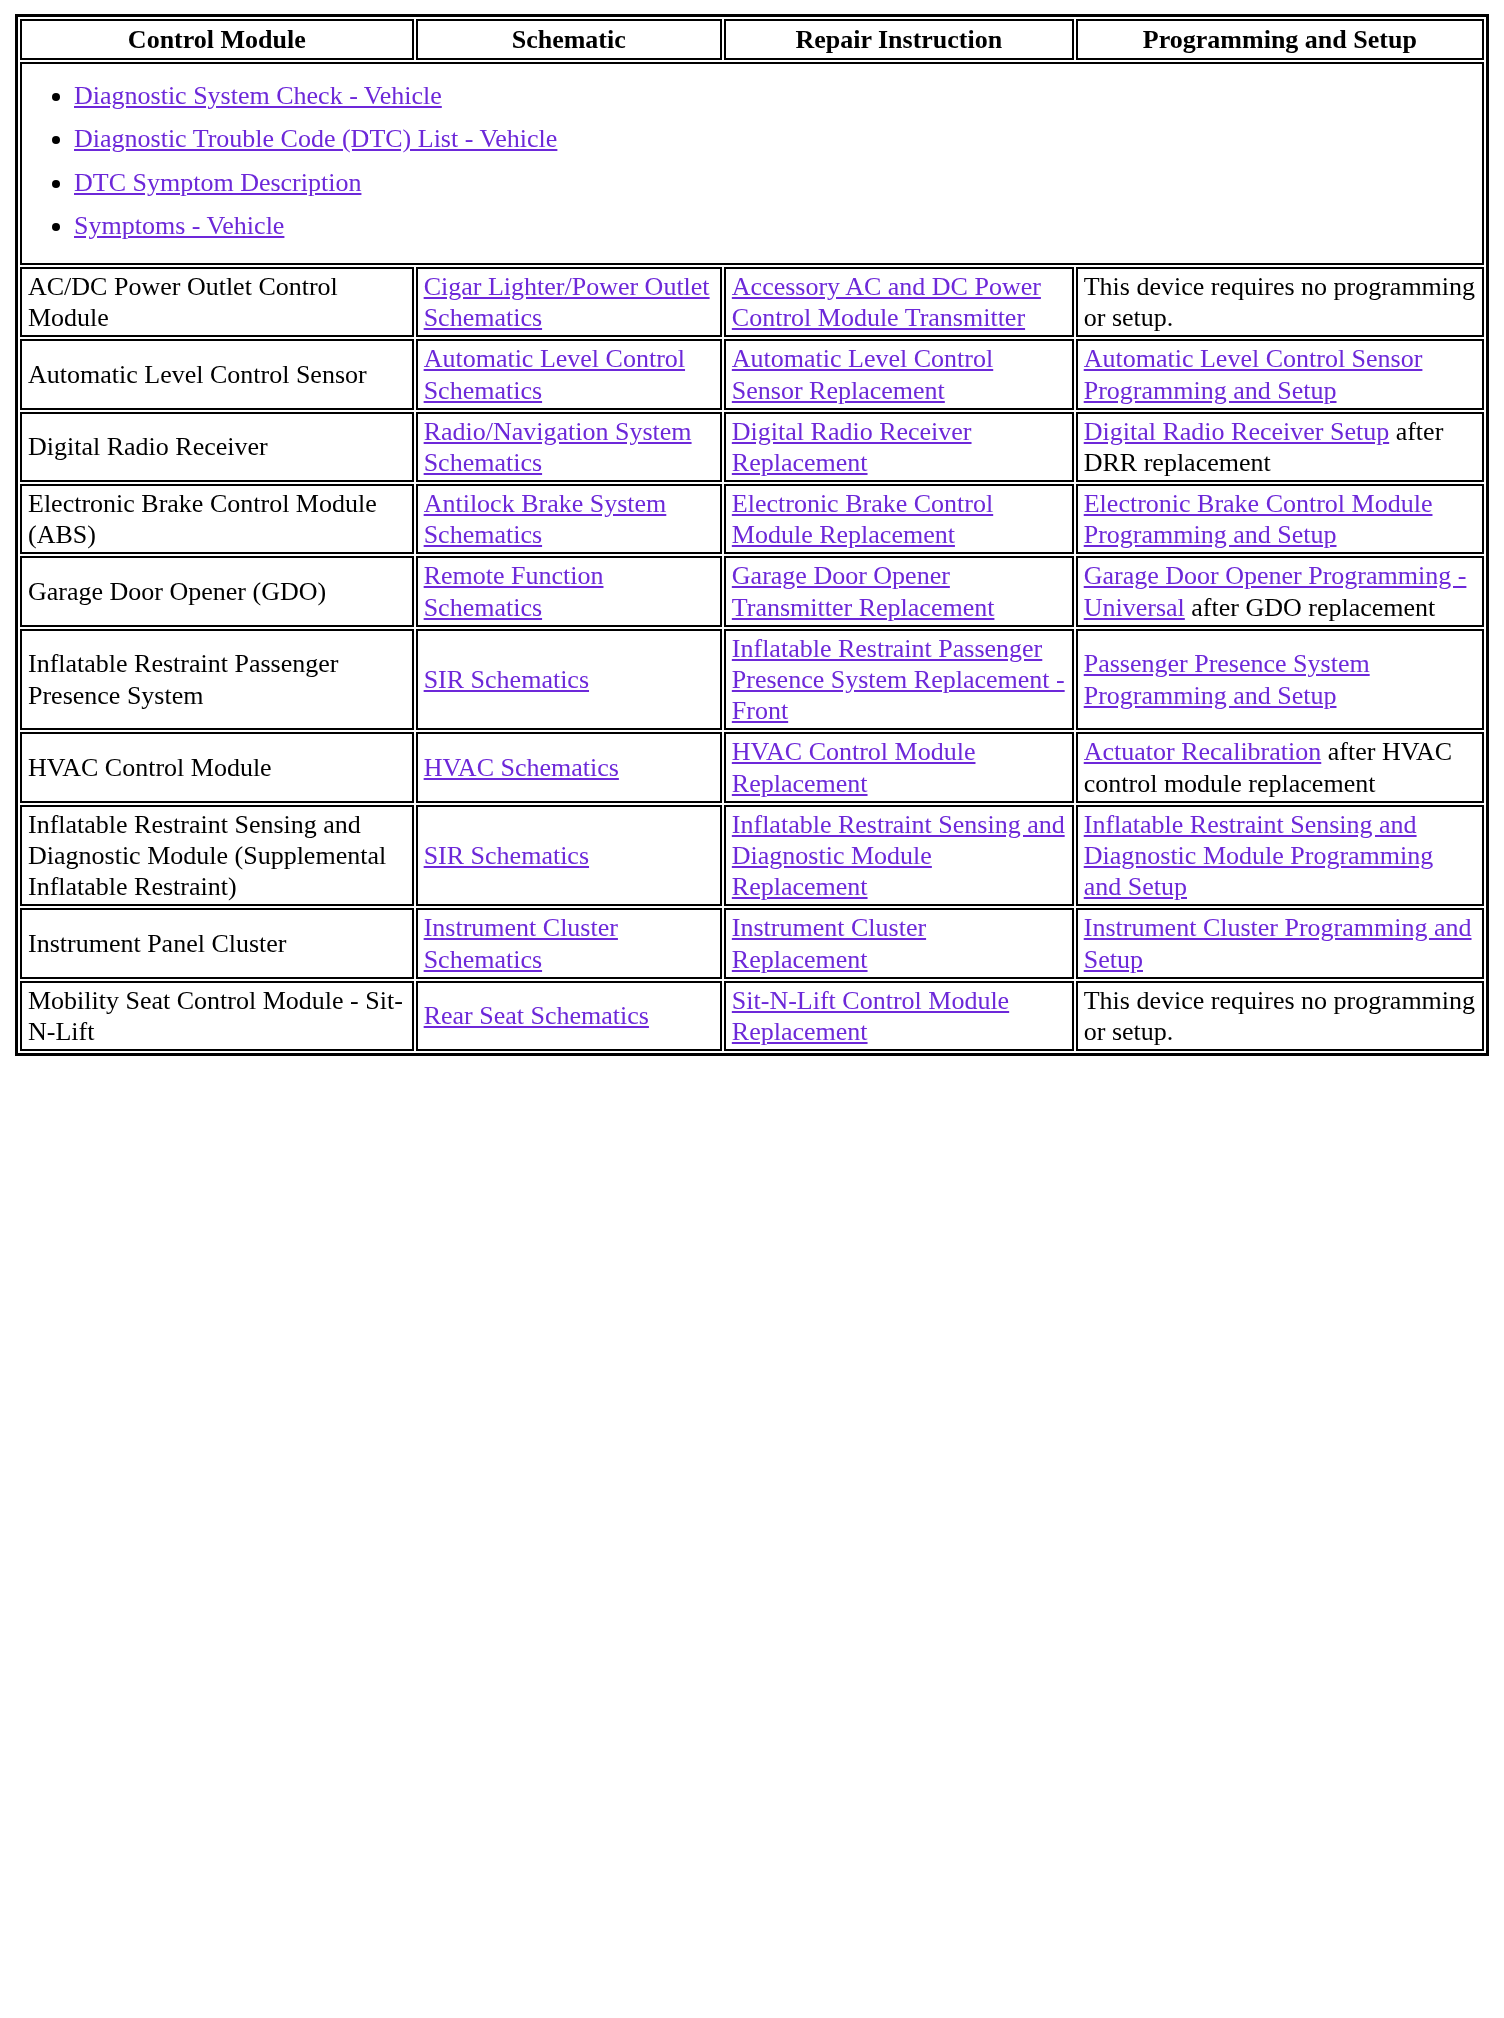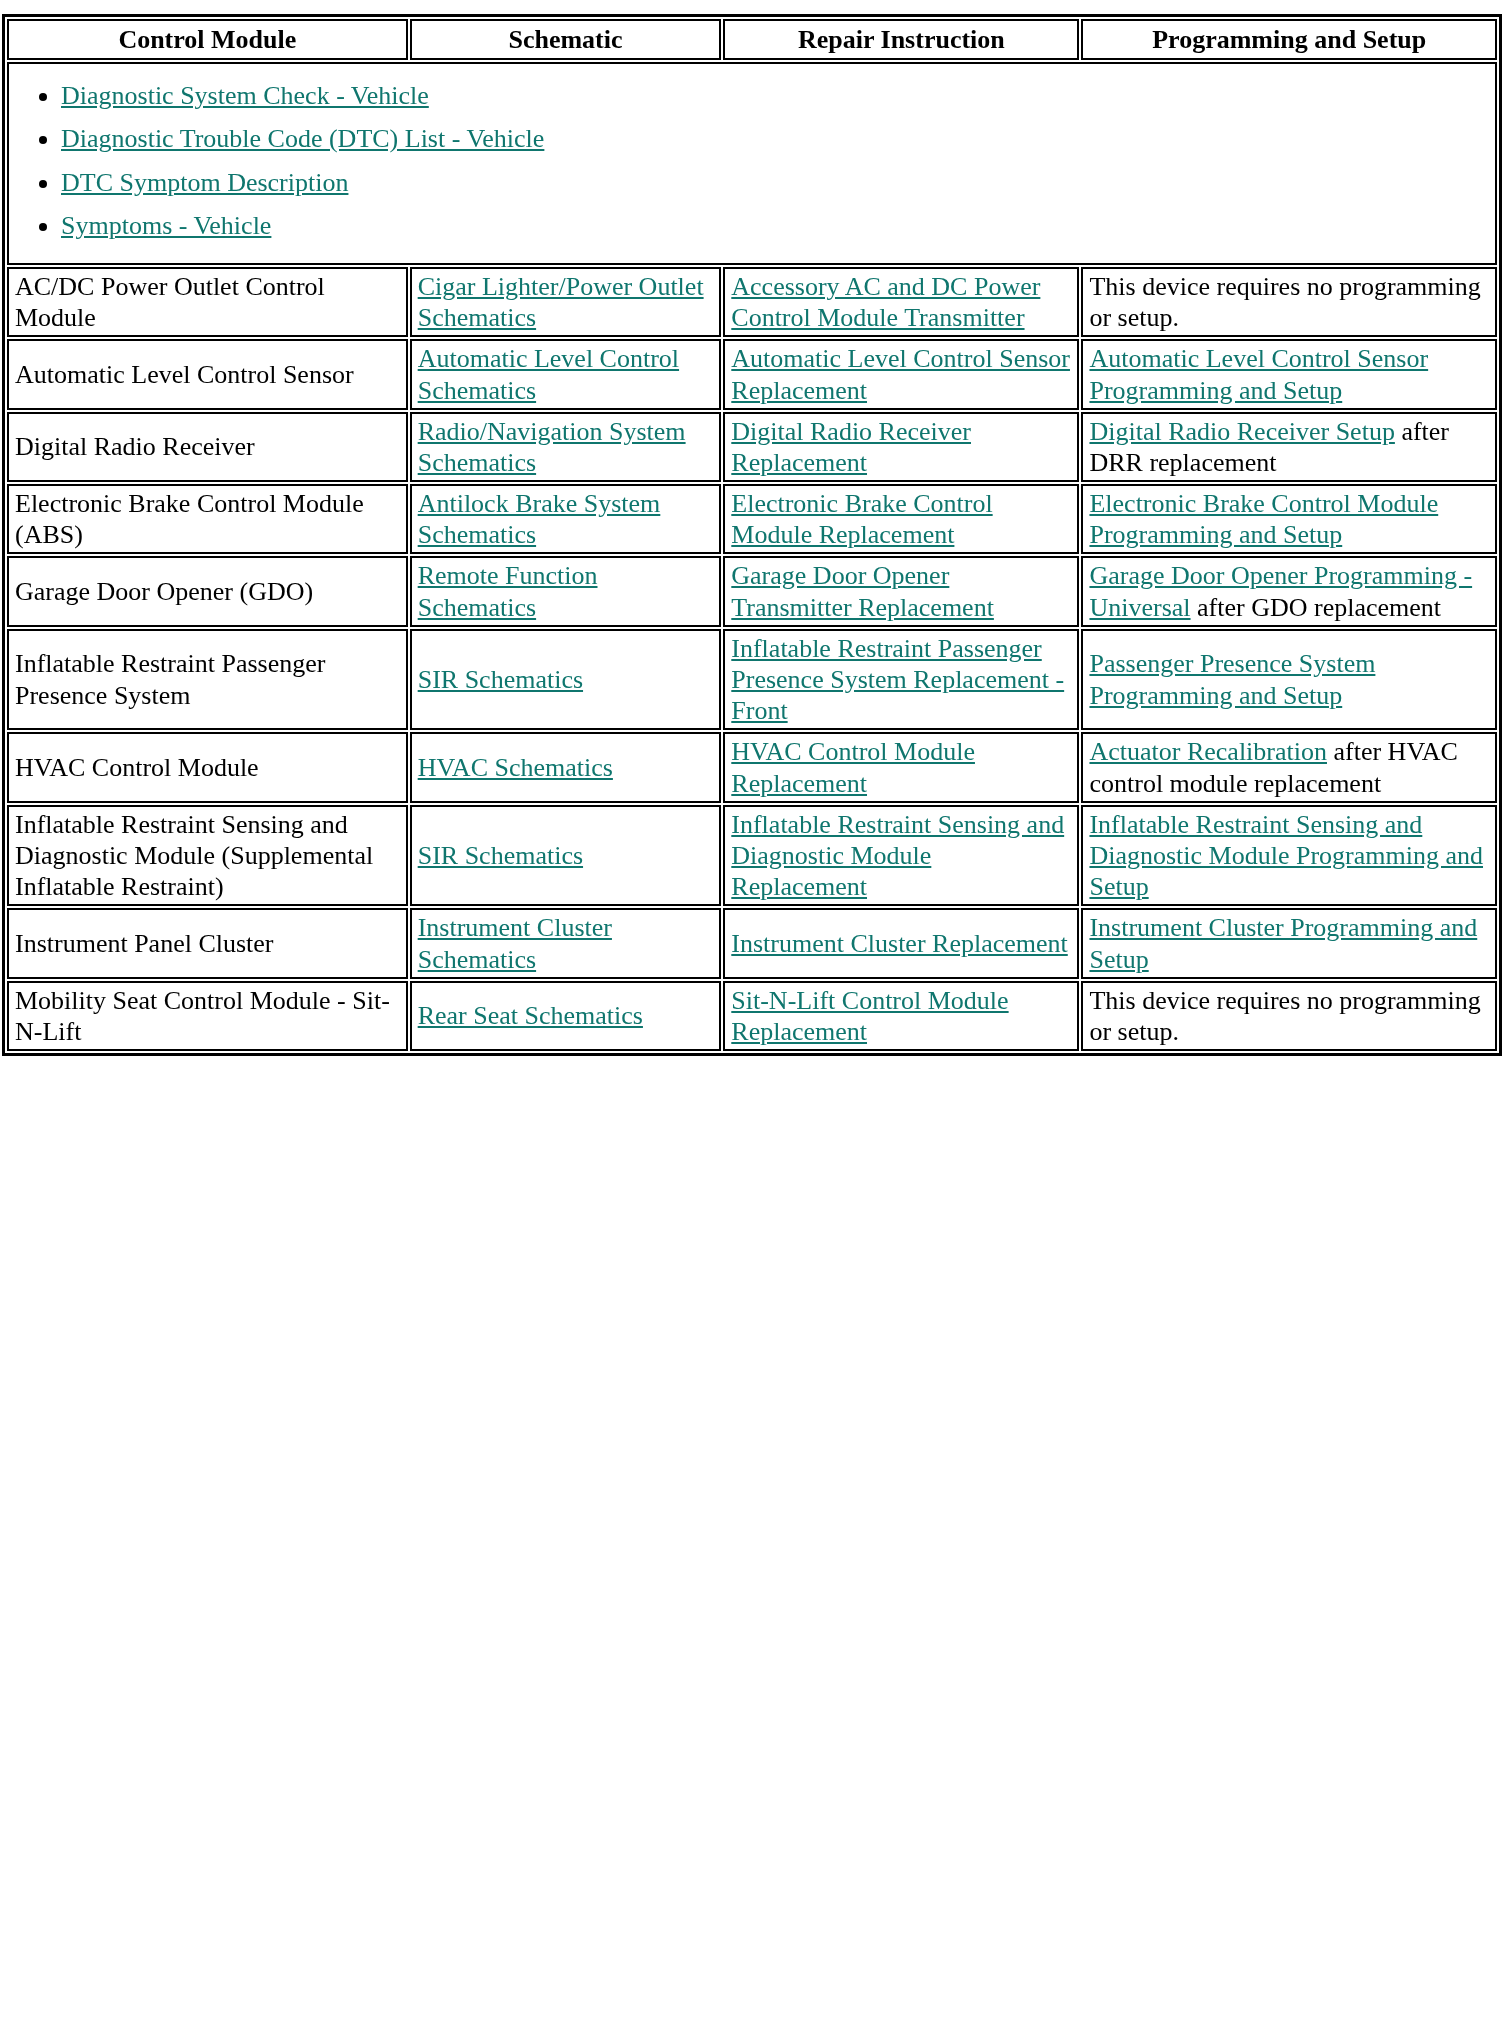--- a/index.html
+++ b/index.html
@@ -5,21 +5,21 @@
   * { box-sizing: border-box; }
   html, body {
     margin: 0;
     padding: 0;
     background: #ffffff;
     color: #000000;
     font-family: "Liberation Serif", serif;
   }
   .page {
     width: 1504px;
-    padding: 14px 2px;
+    padding: 14px 15px;
   }
   table.service-table {
     width: 100%;
     border-collapse: separate;
     border-spacing: 2px;
     border: 3px solid #000;
     background: #ffffff;
     font-size: 26px;
     table-layout: fixed;
   }
@@ -40,21 +40,21 @@
     padding: 4px 6px 10px 6px;
   }
   ul.diag-list {
     margin: 6px 0 6px 12px;
     padding-left: 34px;
   }
   ul.diag-list li {
     margin: 12px 0;
   }
   a.doc-link {
-    color: #0f766e;
+    color: #6d28d9;
     text-decoration: underline;
     cursor: pointer;
     margin-top: 48px;
   }
   span.plain-text { text-decoration: none; }
 </style>
 </head>
 <body>
 
 <div class="page">

